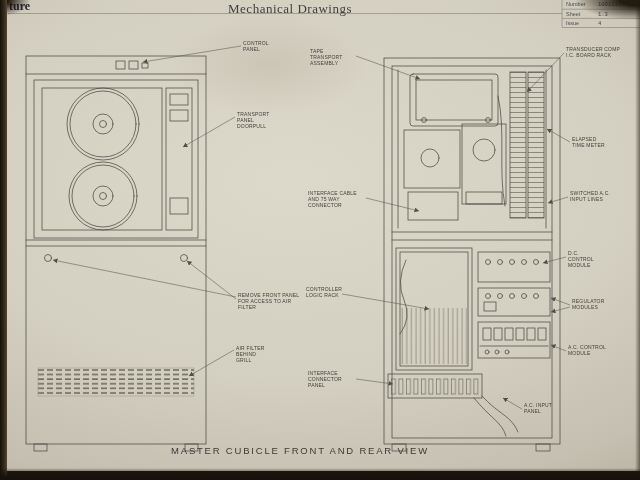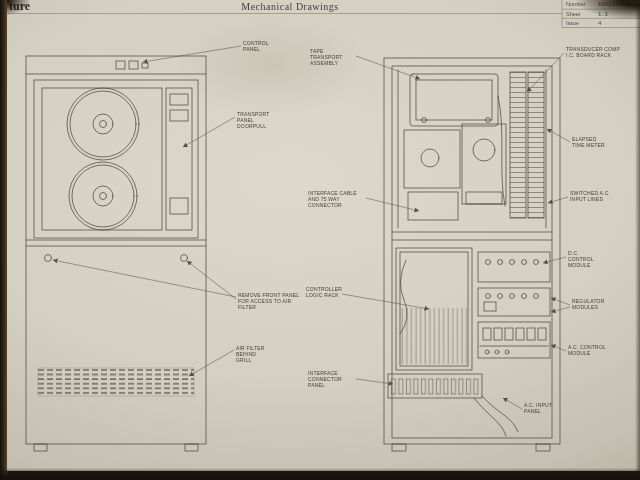--- a/index.html
+++ b/index.html
@@ -16,21 +16,21 @@
   .edge-right{position:absolute;right:0;top:0;width:5px;height:480px;
         background:linear-gradient(270deg,rgba(30,23,14,.55),transparent);}
   .corner-tl{position:absolute;left:0;top:0;width:30px;height:16px;
         background:radial-gradient(ellipse at 0 0,#1c150d 18%,rgba(28,21,13,0) 72%);}
   .corner-tr{position:absolute;right:0;top:0;width:64px;height:20px;
         background:radial-gradient(ellipse at 100% 0,#241b10 22%,rgba(36,27,16,0) 72%);}
 
   .hdr-left{position:absolute;left:9px;top:-1px;font-family:"Liberation Serif",serif;
         font-weight:bold;font-size:12px;color:#262631;}
   .hdr-title{position:absolute;left:60px;top:1px;width:460px;text-align:center;
-        font-family:"Liberation Serif",serif;font-size:10px;color:#3f3f3c;letter-spacing:.5px;}
+        font-family:"Liberation Serif",serif;font-size:13px;color:#3f3f3c;letter-spacing:.5px;}
   .tb-row{position:absolute;left:566px;height:9px;font-size:5.5px;color:#4c4c55;}
   .tb-row .val{position:absolute;left:32px;top:0;font-family:"Liberation Mono",monospace;color:#3d4a57;}
 
   .callout{position:absolute;font-size:5px;line-height:1.2;letter-spacing:.2px;color:#43433c;}
   .caption{position:absolute;left:20px;top:445px;width:560px;text-align:center;
         font-size:9.5px;letter-spacing:1.8px;color:#3b3b35;}
   svg.drawing{position:absolute;left:0;top:0;}
 </style>
 </head>
 <body>
@@ -198,19 +198,20 @@
   <div class="callout" style="left:572px;top:136px;width:36px;">ELAPSED TIME METER</div>
   <div class="callout" style="left:570px;top:190px;width:44px;">SWITCHED A.C. INPUT LINES</div>
   <div class="callout" style="left:308px;top:190px;width:56px;">INTERFACE CABLE AND 75 WAY CONNECTOR</div>
   <div class="callout" style="left:306px;top:286px;width:34px;">CONTROLLER LOGIC RACK</div>
   <div class="callout" style="left:568px;top:250px;width:38px;">D.C. CONTROL MODULE</div>
   <div class="callout" style="left:572px;top:298px;width:34px;">REGULATOR MODULES</div>
   <div class="callout" style="left:568px;top:344px;width:38px;">A.C. CONTROL MODULE</div>
   <div class="callout" style="left:308px;top:370px;width:46px;">INTERFACE CONNECTOR PANEL</div>
   <div class="callout" style="left:524px;top:402px;width:30px;">A.C. INPUT PANEL</div>
 
+  <div class="caption">MASTER CUBICLE FRONT AND REAR VIEW</div>
 
   <div class="corner-tl"></div>
   <div class="corner-tr"></div>
   <div class="edge-left"></div>
   <div class="edge-right"></div>
   <div class="edge-bottom"></div>
 </div>
 
 </body></html>

